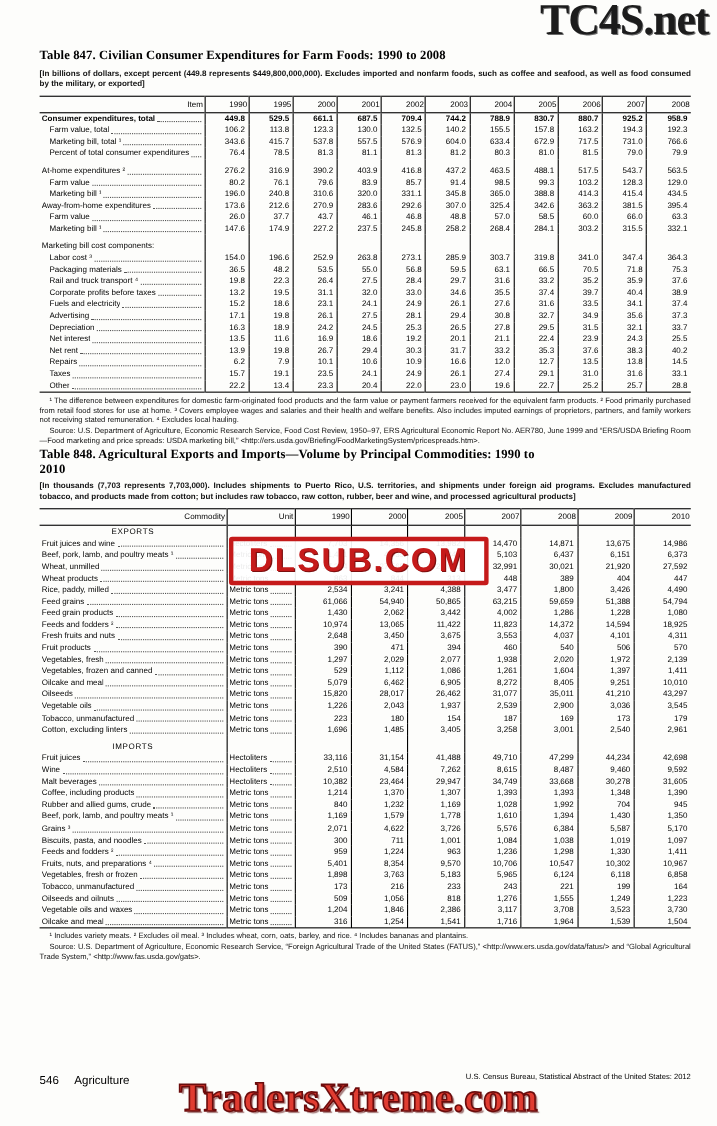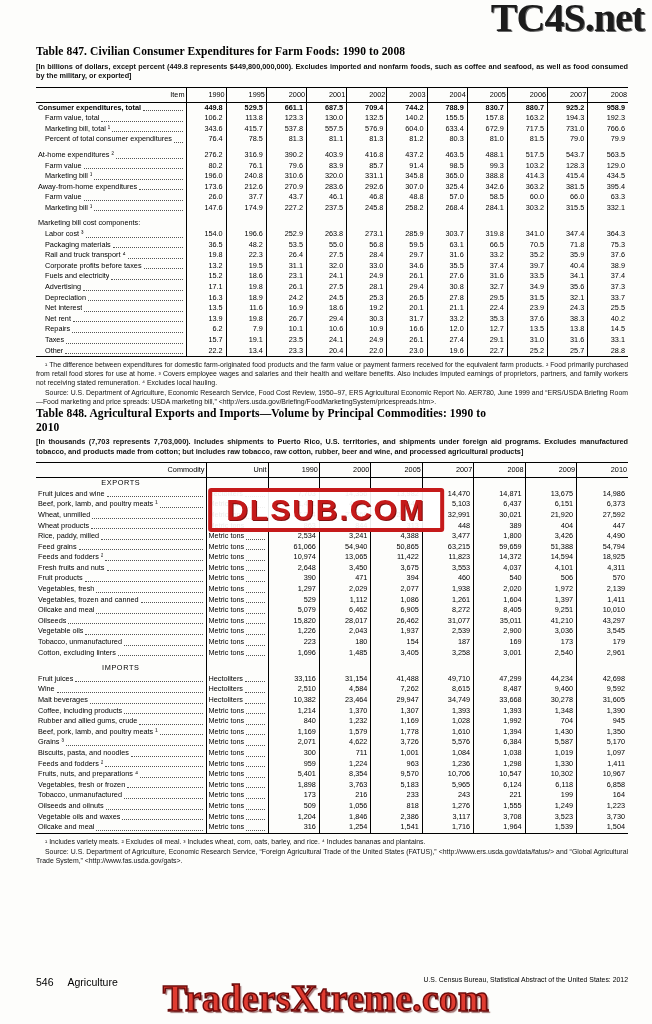--- a/index.html
+++ b/index.html
@@ -727,20 +727,41 @@
             <td class="num">54,940</td>
             <td class="num">50,865</td>
             <td class="num">63,215</td>
             <td class="num">59,659</td>
             <td class="num">51,388</td>
             <td class="num">54,794</td>
           </tr>
           <tr>
             <td class="item">
               <div class="lblwrap">
+                <span class="lbl">Feed grain products</span>
+                <span class="leader"></span>
+              </div>
+            </td>
+            <td class="unit">
+              <div class="lblwrap">
+                <span class="lbl">Metric tons</span>
+                <span class="leader"></span>
+              </div>
+            </td>
+            <td class="num">1,430</td>
+            <td class="num">2,062</td>
+            <td class="num">3,442</td>
+            <td class="num">4,002</td>
+            <td class="num">1,286</td>
+            <td class="num">1,228</td>
+            <td class="num">1,080</td>
+          </tr>
+          <tr>
+            <td class="item">
+              <div class="lblwrap">
                 <span class="lbl">Feeds and fodders ²</span>
                 <span class="leader"></span>
               </div>
             </td>
             <td class="unit">
               <div class="lblwrap">
                 <span class="lbl">Metric tons</span>
                 <span class="leader"></span>
               </div>
             </td>

